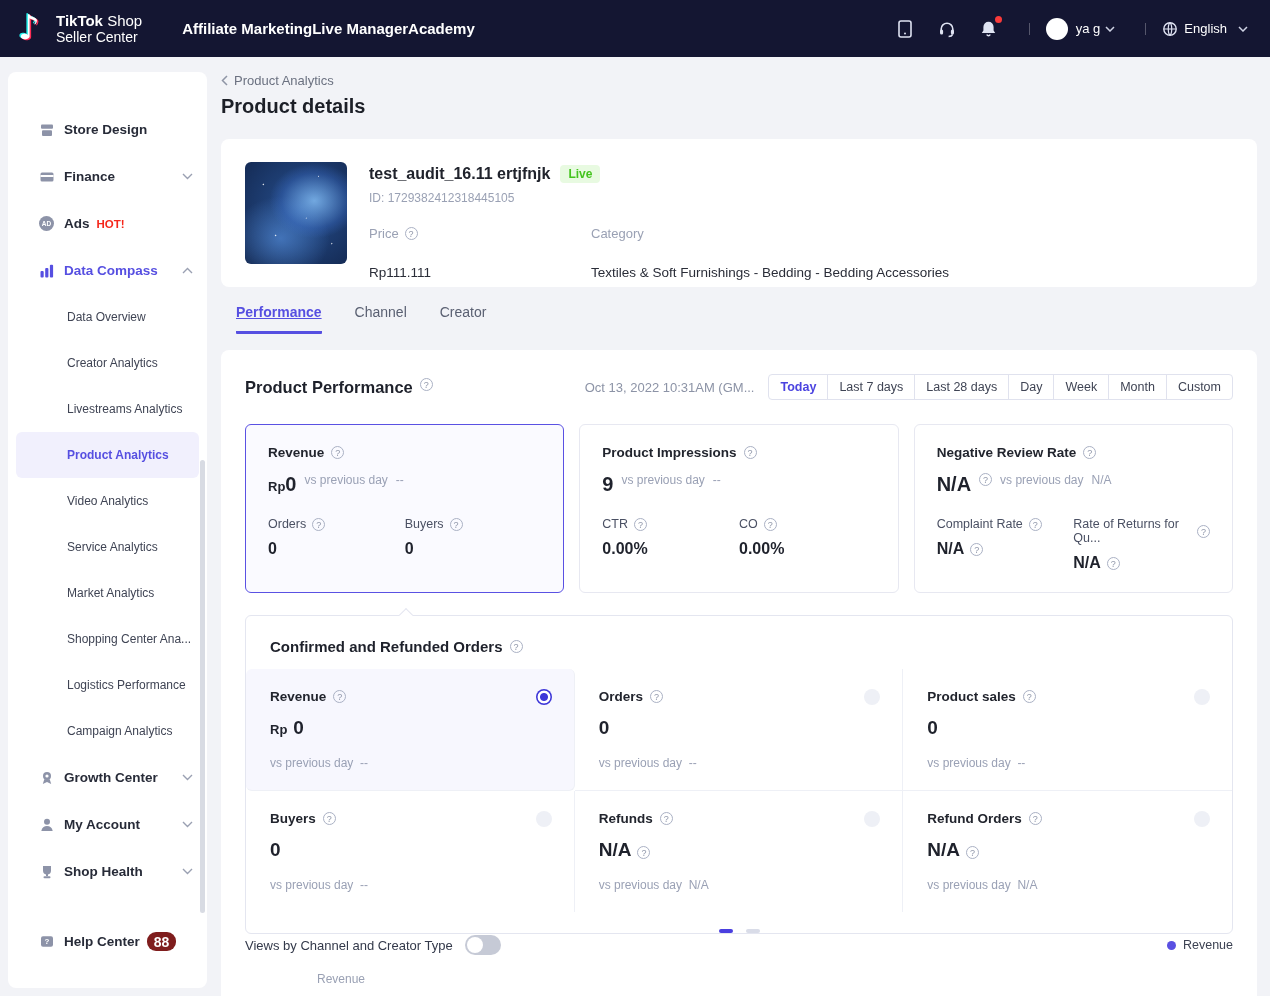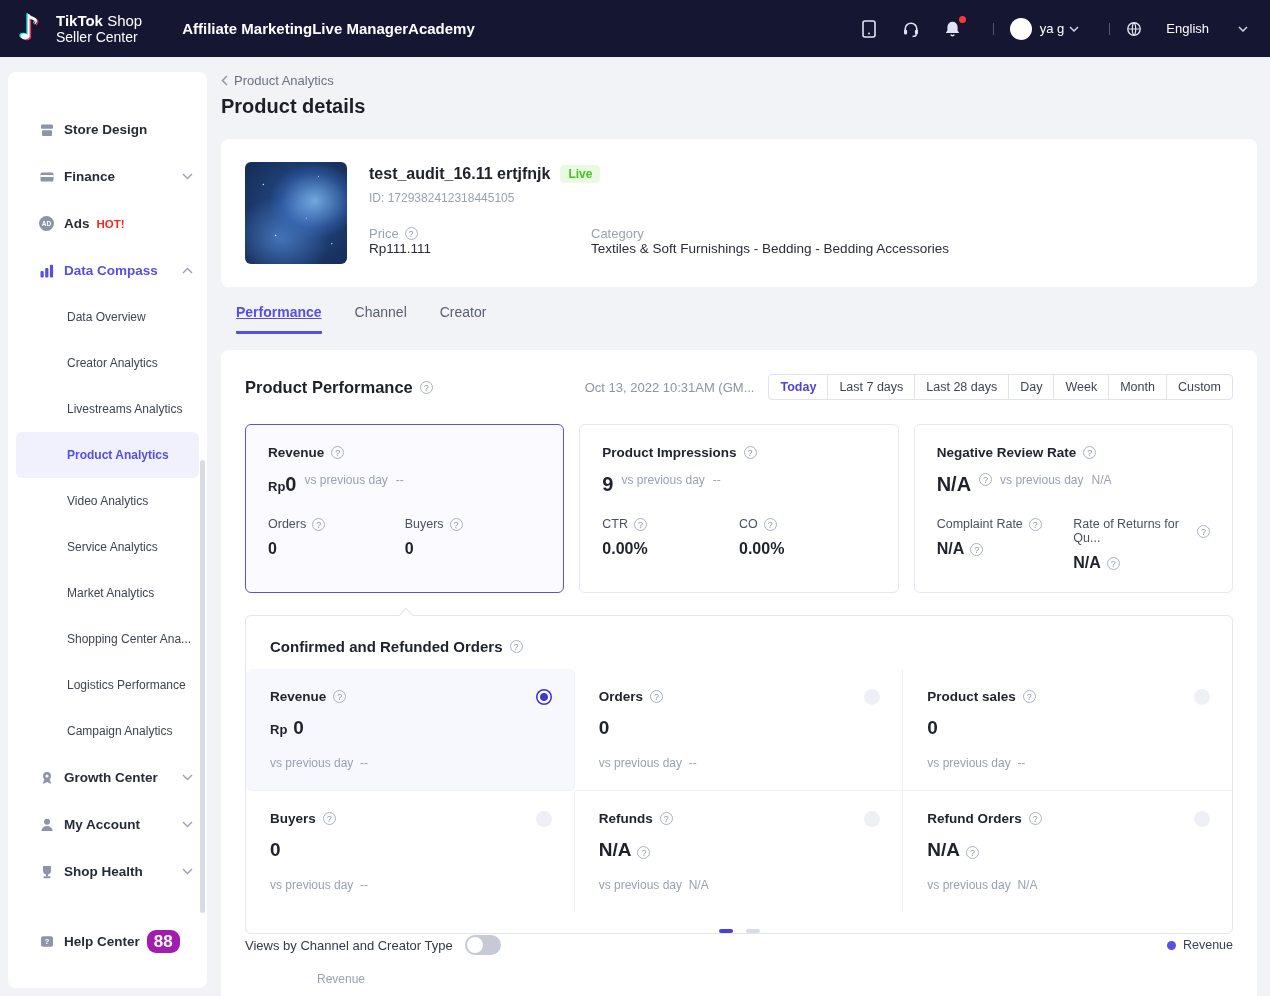--- a/index.html
+++ b/index.html
@@ -19,35 +19,35 @@
   .brand-line1 b { font-weight:bold; }
   .brand-line2 { font-size:14px; font-weight:400; }
   .nav-links { display:flex; margin-left:40px; }
   .nav-link { font-size:15px; font-weight:600; color:#fff; cursor:pointer; }
   .nav-right { margin-left:auto; display:flex; align-items:center; margin-right:22px; gap:0; }
   .nav-ic { width:20px; height:20px; display:flex; align-items:center; justify-content:center; margin-left:22px; position:relative; cursor:pointer; }
   .red-dot { position:absolute; right:-3px; top:-3px; width:7px; height:7px; border-radius:50%; background:#fa3a3a; }
   .nav-sep { width:1px; height:12px; background:rgba(255,255,255,.28); margin:0 16px 0 30px; }
   .avatar { width:22px; height:22px; border-radius:50%; background:#fff; margin-right:8px; }
   .nav-user { display:flex; align-items:center; font-size:13px; cursor:pointer; }
-  .nav-lang { display:flex; align-items:center; font-size:13px; gap:24px; cursor:pointer; }
+  .nav-lang { display:flex; align-items:center; font-size:13px; gap:6px; cursor:pointer; }
   .chev-svg { margin-left:5px; }
 
   
   .sidebar { position:absolute; left:8px; top:72px; width:199px; height:916px; background:#fff; border-radius:8px; padding-top:34px; z-index:10; }
   .side-item { height:47px; display:flex; align-items:center; padding:0 14px 0 30px; cursor:pointer; }
   .side-ic { width:17px; height:17px; margin-right:9px; flex:none; display:flex; align-items:center; justify-content:center; }
   .side-label { font-size:13.5px; font-weight:700; color:#272b38; white-space:nowrap; }
   .side-item.active .side-label { color:#564fe1; }
   .side-chev { margin-left:auto; }
   .hot { color:#f5271b; font-size:11.5px; font-weight:800; margin-left:7px; }
   .sub-item { height:46px; display:flex; align-items:center; padding-left:51px; font-size:12px; color:#3f4454; cursor:pointer; margin:0 8px; border-radius:6px; white-space:nowrap; }
   .sub-item.active { background:#f1f0fd; color:#564fe1; font-weight:700; }
   .help-row { margin-top:23px; }
-  .help-badge { margin-left:7px; background:#a21caf; color:#fff; font-size:17px; font-weight:700; border-radius:9px; padding:1.5px 7px; }
+  .help-badge { margin-left:7px; background:#7f1d1d; color:#fff; font-size:14px; font-weight:700; border-radius:9px; padding:1.5px 7px; }
   .side-scrollbar { position:absolute; right:2px; top:388px; width:5px; height:453px; border-radius:3px; background:#d8dbe3; }
 
   
   .main { position:absolute; left:221px; top:57px; width:1036px; }
   .breadcrumb { margin-top:16px; display:flex; align-items:center; gap:6px; font-size:13px; color:#6b7180; cursor:pointer; width:max-content; }
   .page-title { margin-top:7px; font-size:20px; font-weight:800; color:#1c1f27; }
 
   .product-card { margin-top:21px; background:#fff; border-radius:8px; height:148px; padding:23px 24px; display:flex; }
   .p-img { width:102px; height:102px; border-radius:6px; flex:none;
     background:
@@ -61,29 +61,29 @@
       radial-gradient(120px 120px at 55% 45%, #27508f, #0d1c3e 85%),
       #0a142e; }
   .p-info { margin-left:22px; flex:1; position:relative; }
   .p-name-row { display:flex; align-items:center; gap:10px; margin-top:3px; }
   .p-name { font-size:16px; font-weight:800; color:#20232c; }
   .live-badge { background:#e8fae1; color:#44c41e; font-size:12px; font-weight:600; padding:2px 8px; border-radius:4px; }
   .p-id { margin-top:8px; font-size:12px; color:#9aa1b4; }
   .p-detail-row { display:flex; margin-top:21px; }
   .p-col1 { width:222px; }
   .p-label { font-size:13px; color:#9aa1b4; display:flex; align-items:center; gap:6px; }
-  .p-value { margin-top:0; font-size:13.5px; color:#2a2d38; }
+  .p-value { margin-top:24px; font-size:13.5px; color:#2a2d38; }
 
   .tabs { margin-top:17px; margin-left:15px; display:flex; gap:33px; }
   .tab { font-size:14px; color:#5a6072; padding-bottom:11px; cursor:pointer; }
   .tab.active { color:#564fe1; font-weight:700; border-bottom:3px solid #564fe1; border-radius:1px;text-decoration:underline; }
 
   .perf-card { margin-top:16px; background:#fff; border-radius:8px 8px 0 0; height:700px; padding:24px; }
   .perf-head { display:flex; align-items:center; }
-  .perf-title { font-size:16.5px; font-weight:800; color:#1e212b; display:flex; align-items:center; gap:7px; }
+  .perf-title { font-size:16.5px; font-weight:800; color:#1e212b; display:flex; align-items:flex-start; gap:7px; }
   .timestamp { margin-left:auto; font-size:13px; color:#8c93a6; margin-right:14px; white-space:nowrap; }
   .seg { display:flex; border:1px solid #e0e2ee; border-radius:4px; overflow:hidden; background:#fff; }
   .seg-btn { padding:5px 11px; font-size:12.5px; color:#3f4454; border-left:1px solid #e0e2ee; cursor:pointer; white-space:nowrap; }
   .seg-btn:first-child { border-left:none; }
   .seg-btn.active { color:#4b43e0; font-weight:700; }
 
   .q { display:inline-block; width:13px; height:13px; border:1px solid #aab1c4; border-radius:50%; color:#8f96a9; font-size:9px; line-height:12px; text-align:center; font-weight:400; flex:none; }
   .q::after { content:"?"; }
 
   .cards-row { display:flex; gap:15px; margin-top:24px; }

